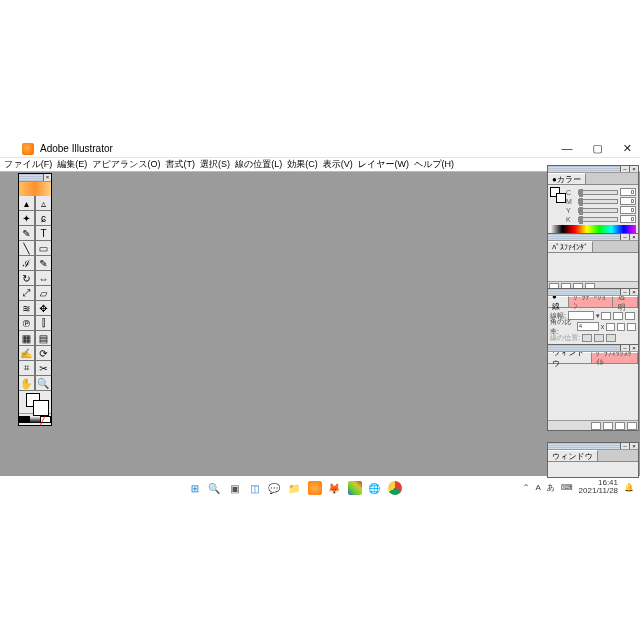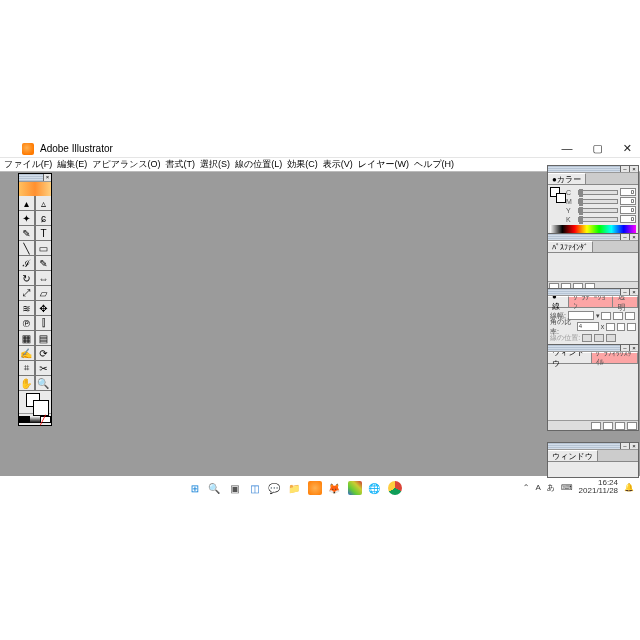--- a/index.html
+++ b/index.html
@@ -398,17 +398,17 @@
   <div class="tb-icon">🌐</div>
   <div class="tb-icon" style="background:conic-gradient(#db4437 0 33%,#0f9d58 33% 66%,#ffcd40 66% 100%);border-radius:50%"></div>
 </div>
 
 <div class="tb-right">
   <span>⌃</span>
   <span>A</span>
   <span>あ</span>
   <span>⌨</span>
   <div class="clock">
-    <div>16:24</div>
+    <div>16:41</div>
     <div>2021/11/28</div>
   </div>
   <span>🔔</span>
 </div>
 
 </body></html>

